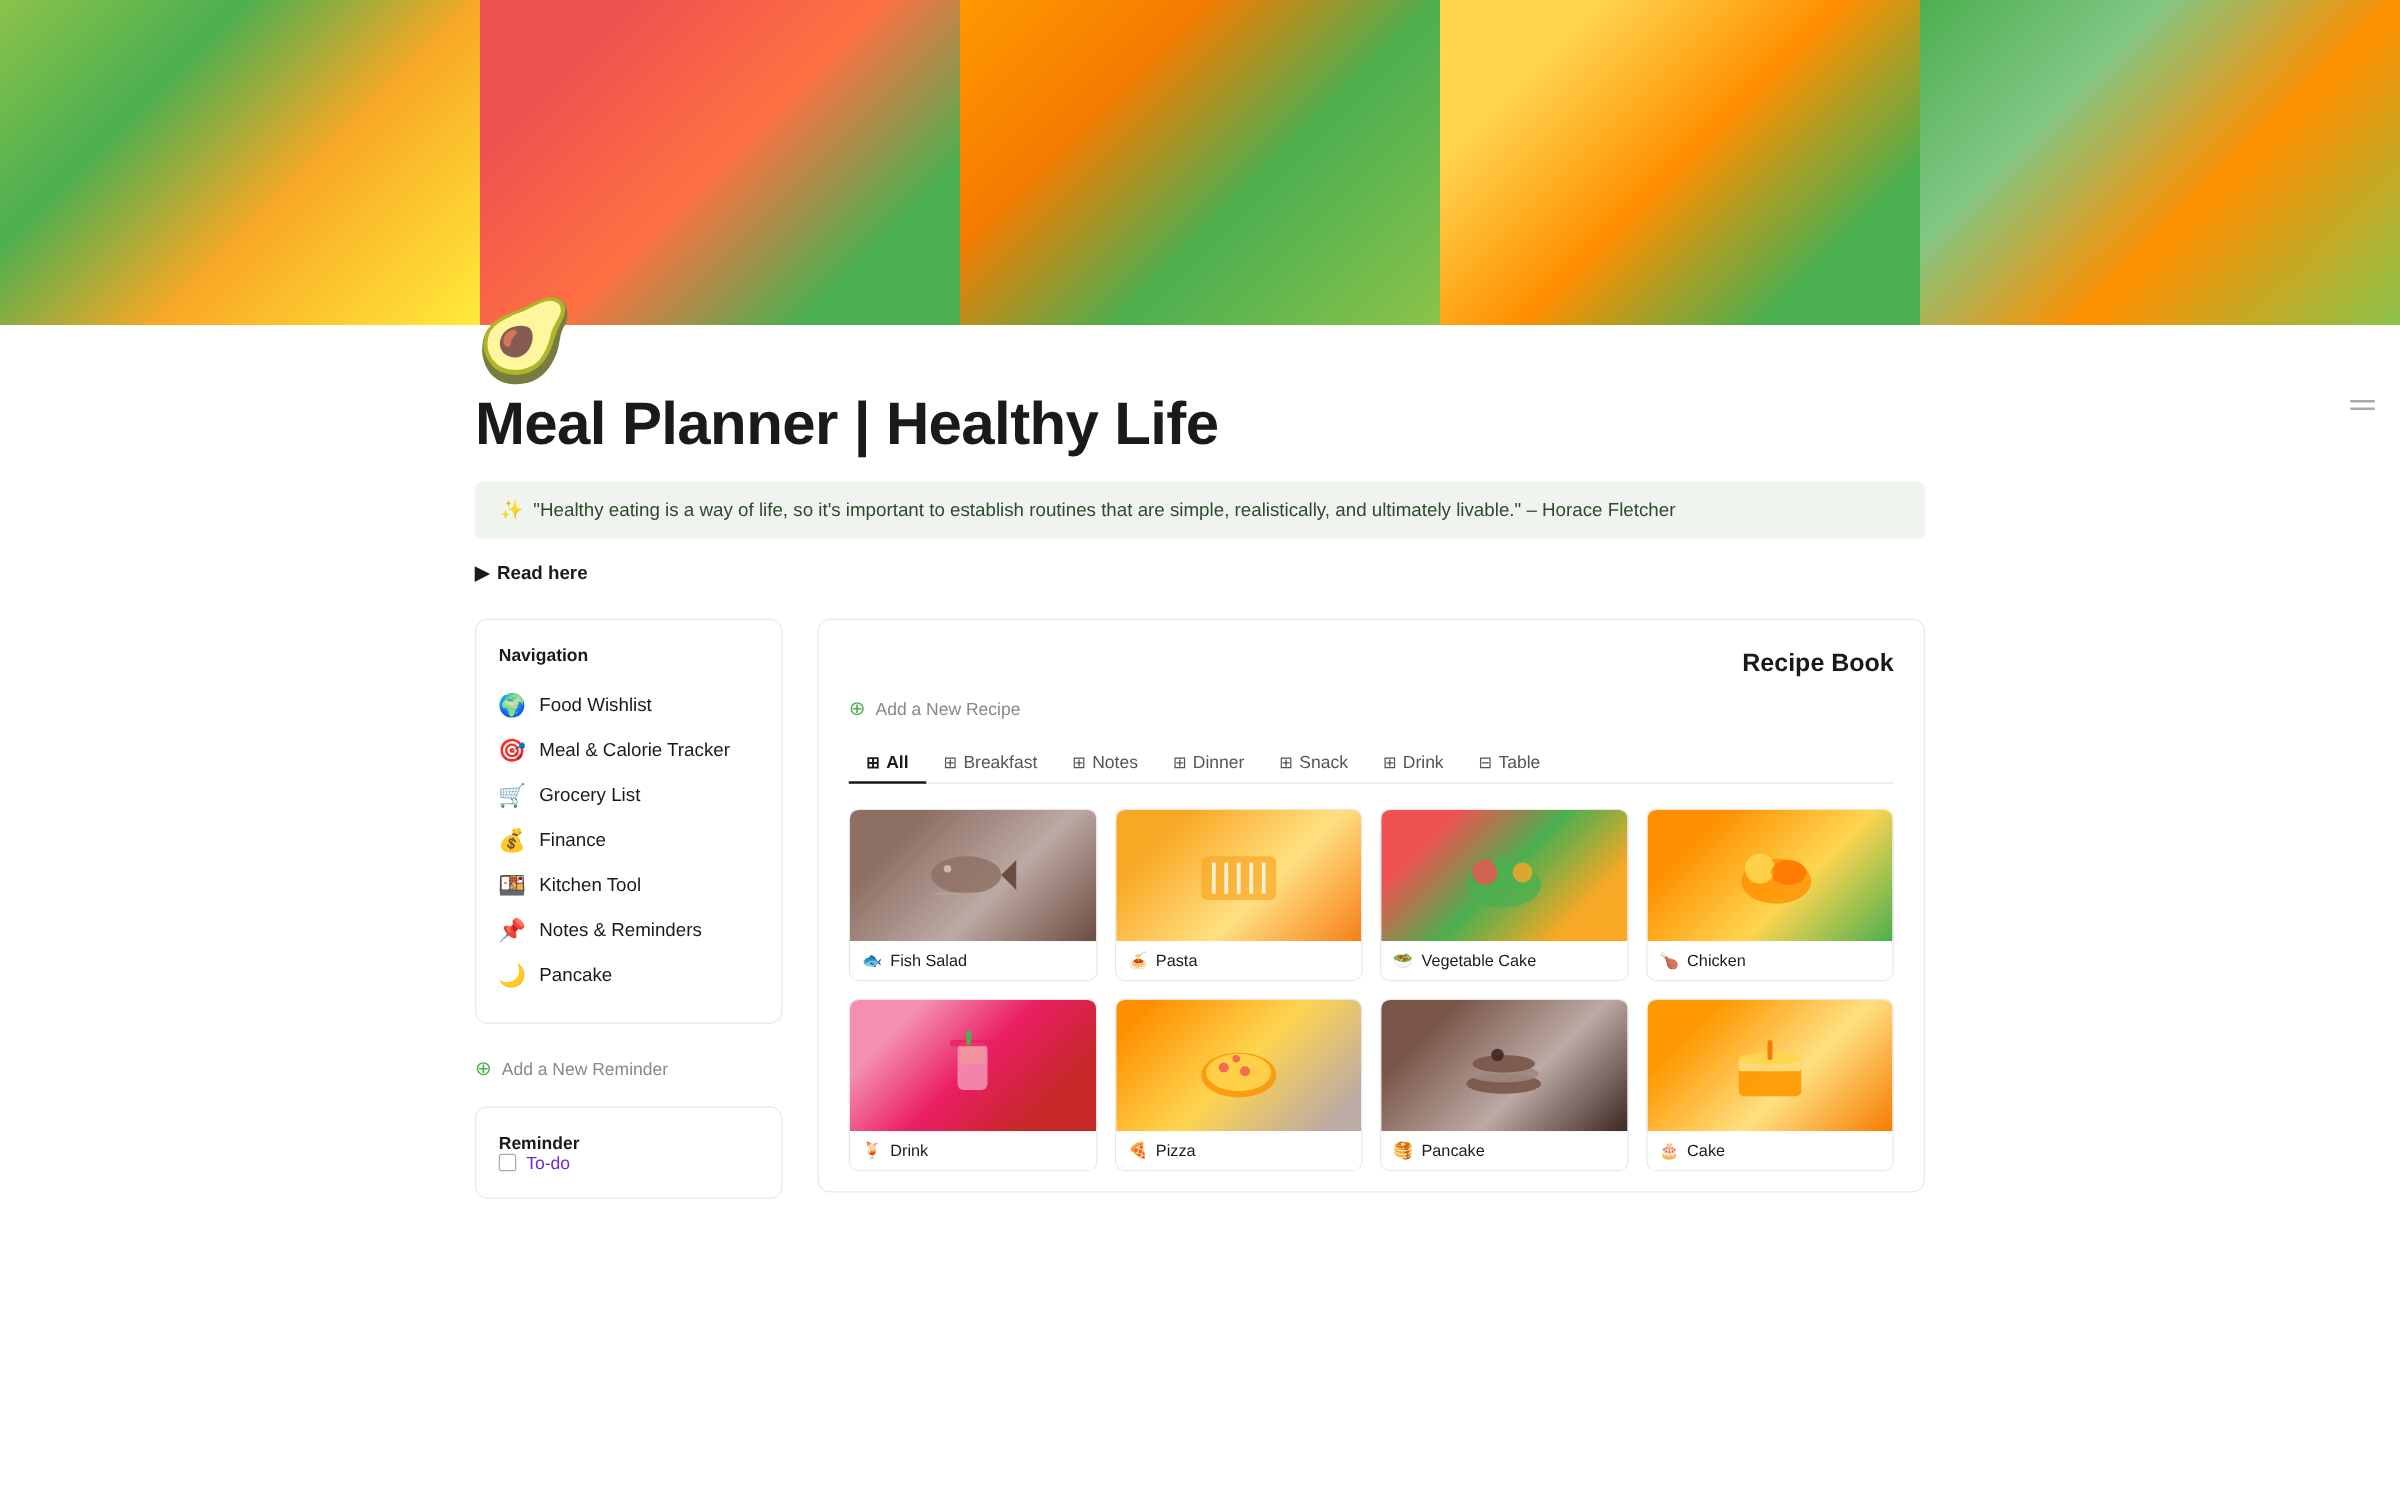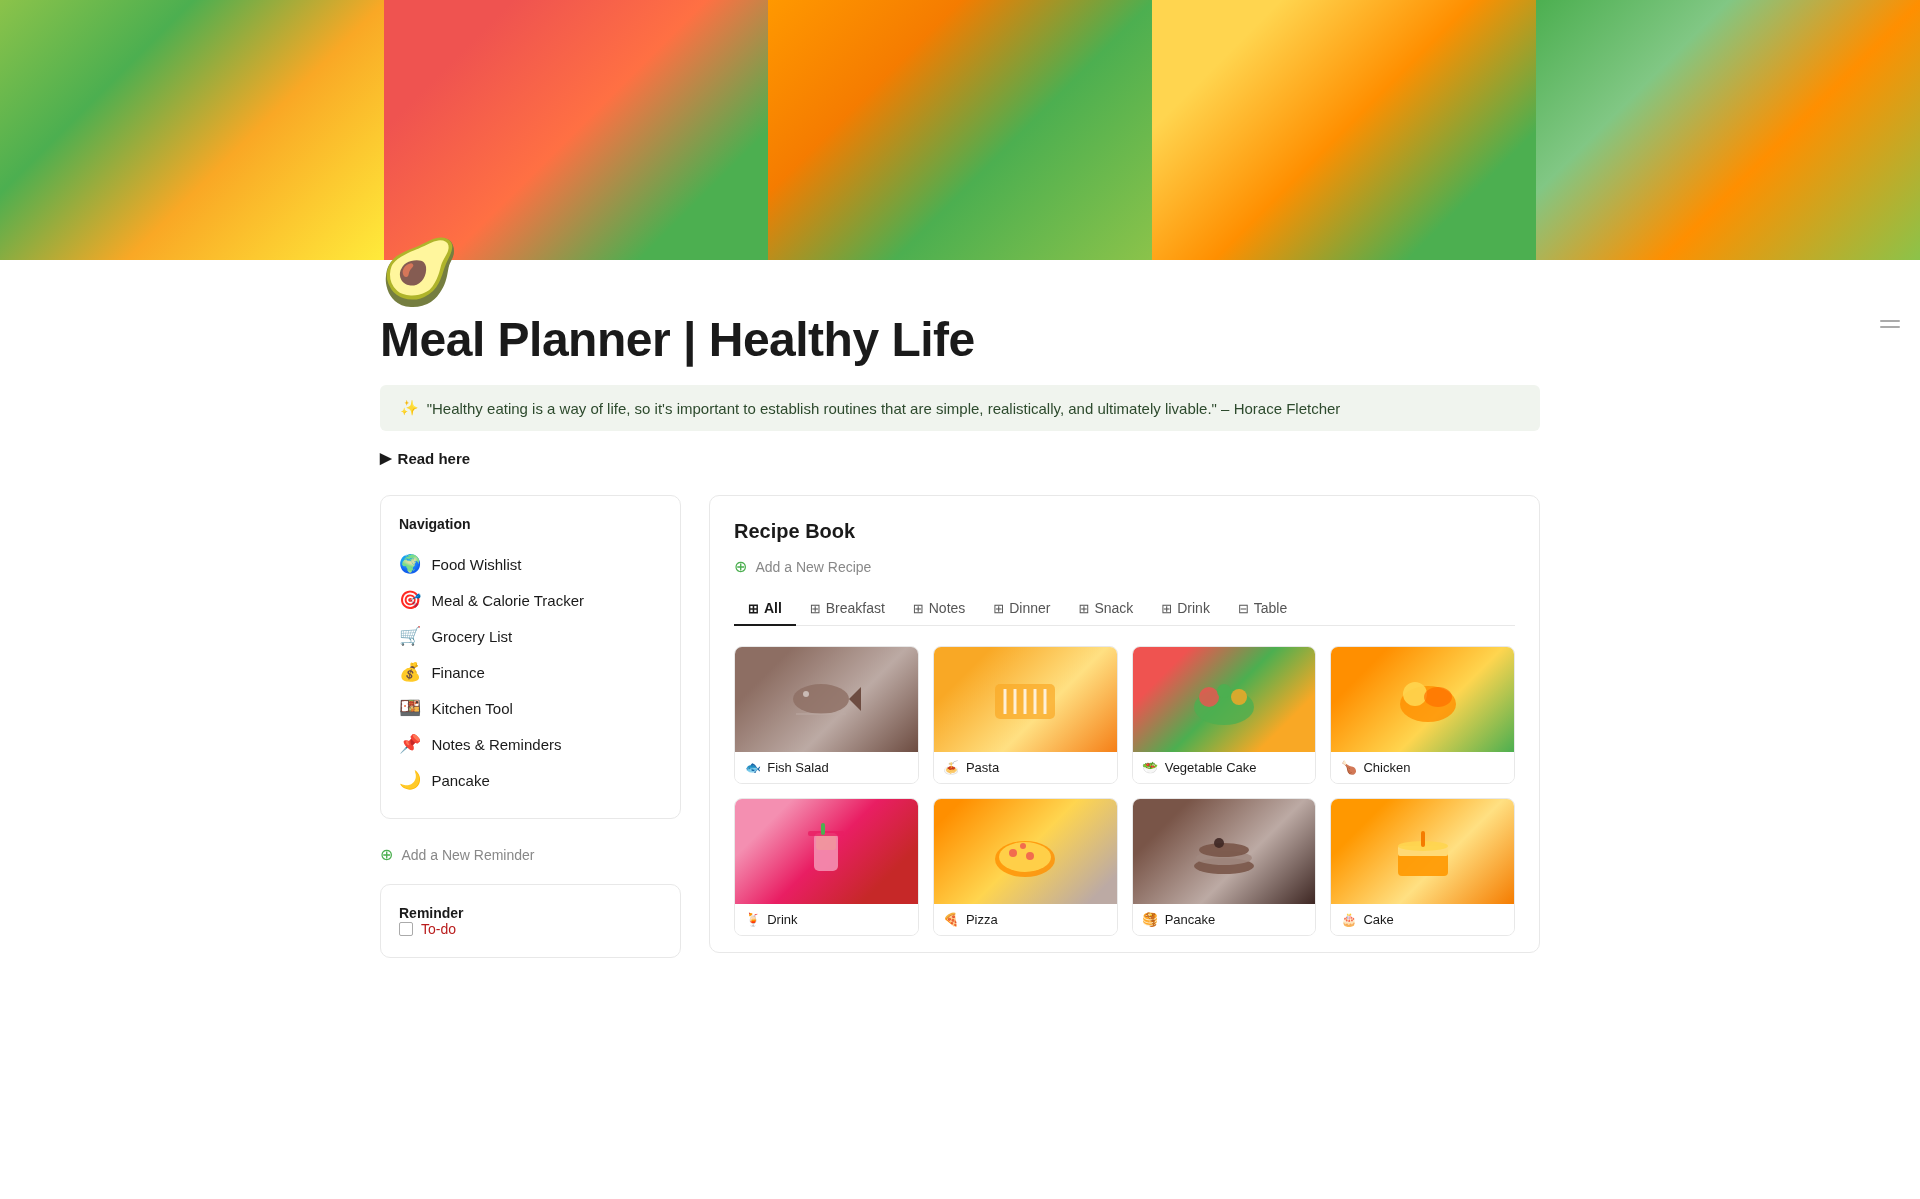--- a/index.html
+++ b/index.html
@@ -79,21 +79,21 @@
 
     
     .two-col {
       display: flex;
       gap: 28px;
       align-items: flex-start;
     }
 
     
     .left-panel {
-      width: 301px;
+      width: 246px;
       flex-shrink: 0;
     }
 
     .nav-card {
       background: #fff;
       border: 1px solid #e8e8e8;
       border-radius: 10px;
       padding: 20px 18px;
       margin-bottom: 18px;
     }
@@ -139,21 +139,21 @@
     }
     .reminder-title {
       font-size: 14px;
       font-weight: 700;
     }
     .todo-item {
       display: flex;
       align-items: center;
       gap: 8px;
       font-size: 14px;
-      color: #b91c1c;
+      color: #6d28d9;
     }
     .todo-checkbox {
       width: 14px;
       height: 14px;
       border: 1.5px solid #aaa;
       border-radius: 2px;
       flex-shrink: 0;
     }
 
     
@@ -166,20 +166,21 @@
       background: #fff;
       border: 1px solid #e8e8e8;
       border-radius: 10px;
       padding: 24px 24px 16px;
     }
 
     .recipe-book-title {
       font-size: 20px;
       font-weight: 700;
       margin-bottom: 14px;
+      text-align: right;
     }
 
     .add-recipe {
       display: flex;
       align-items: center;
       gap: 8px;
       font-size: 14px;
       color: #888;
       cursor: pointer;
       margin-bottom: 16px;

